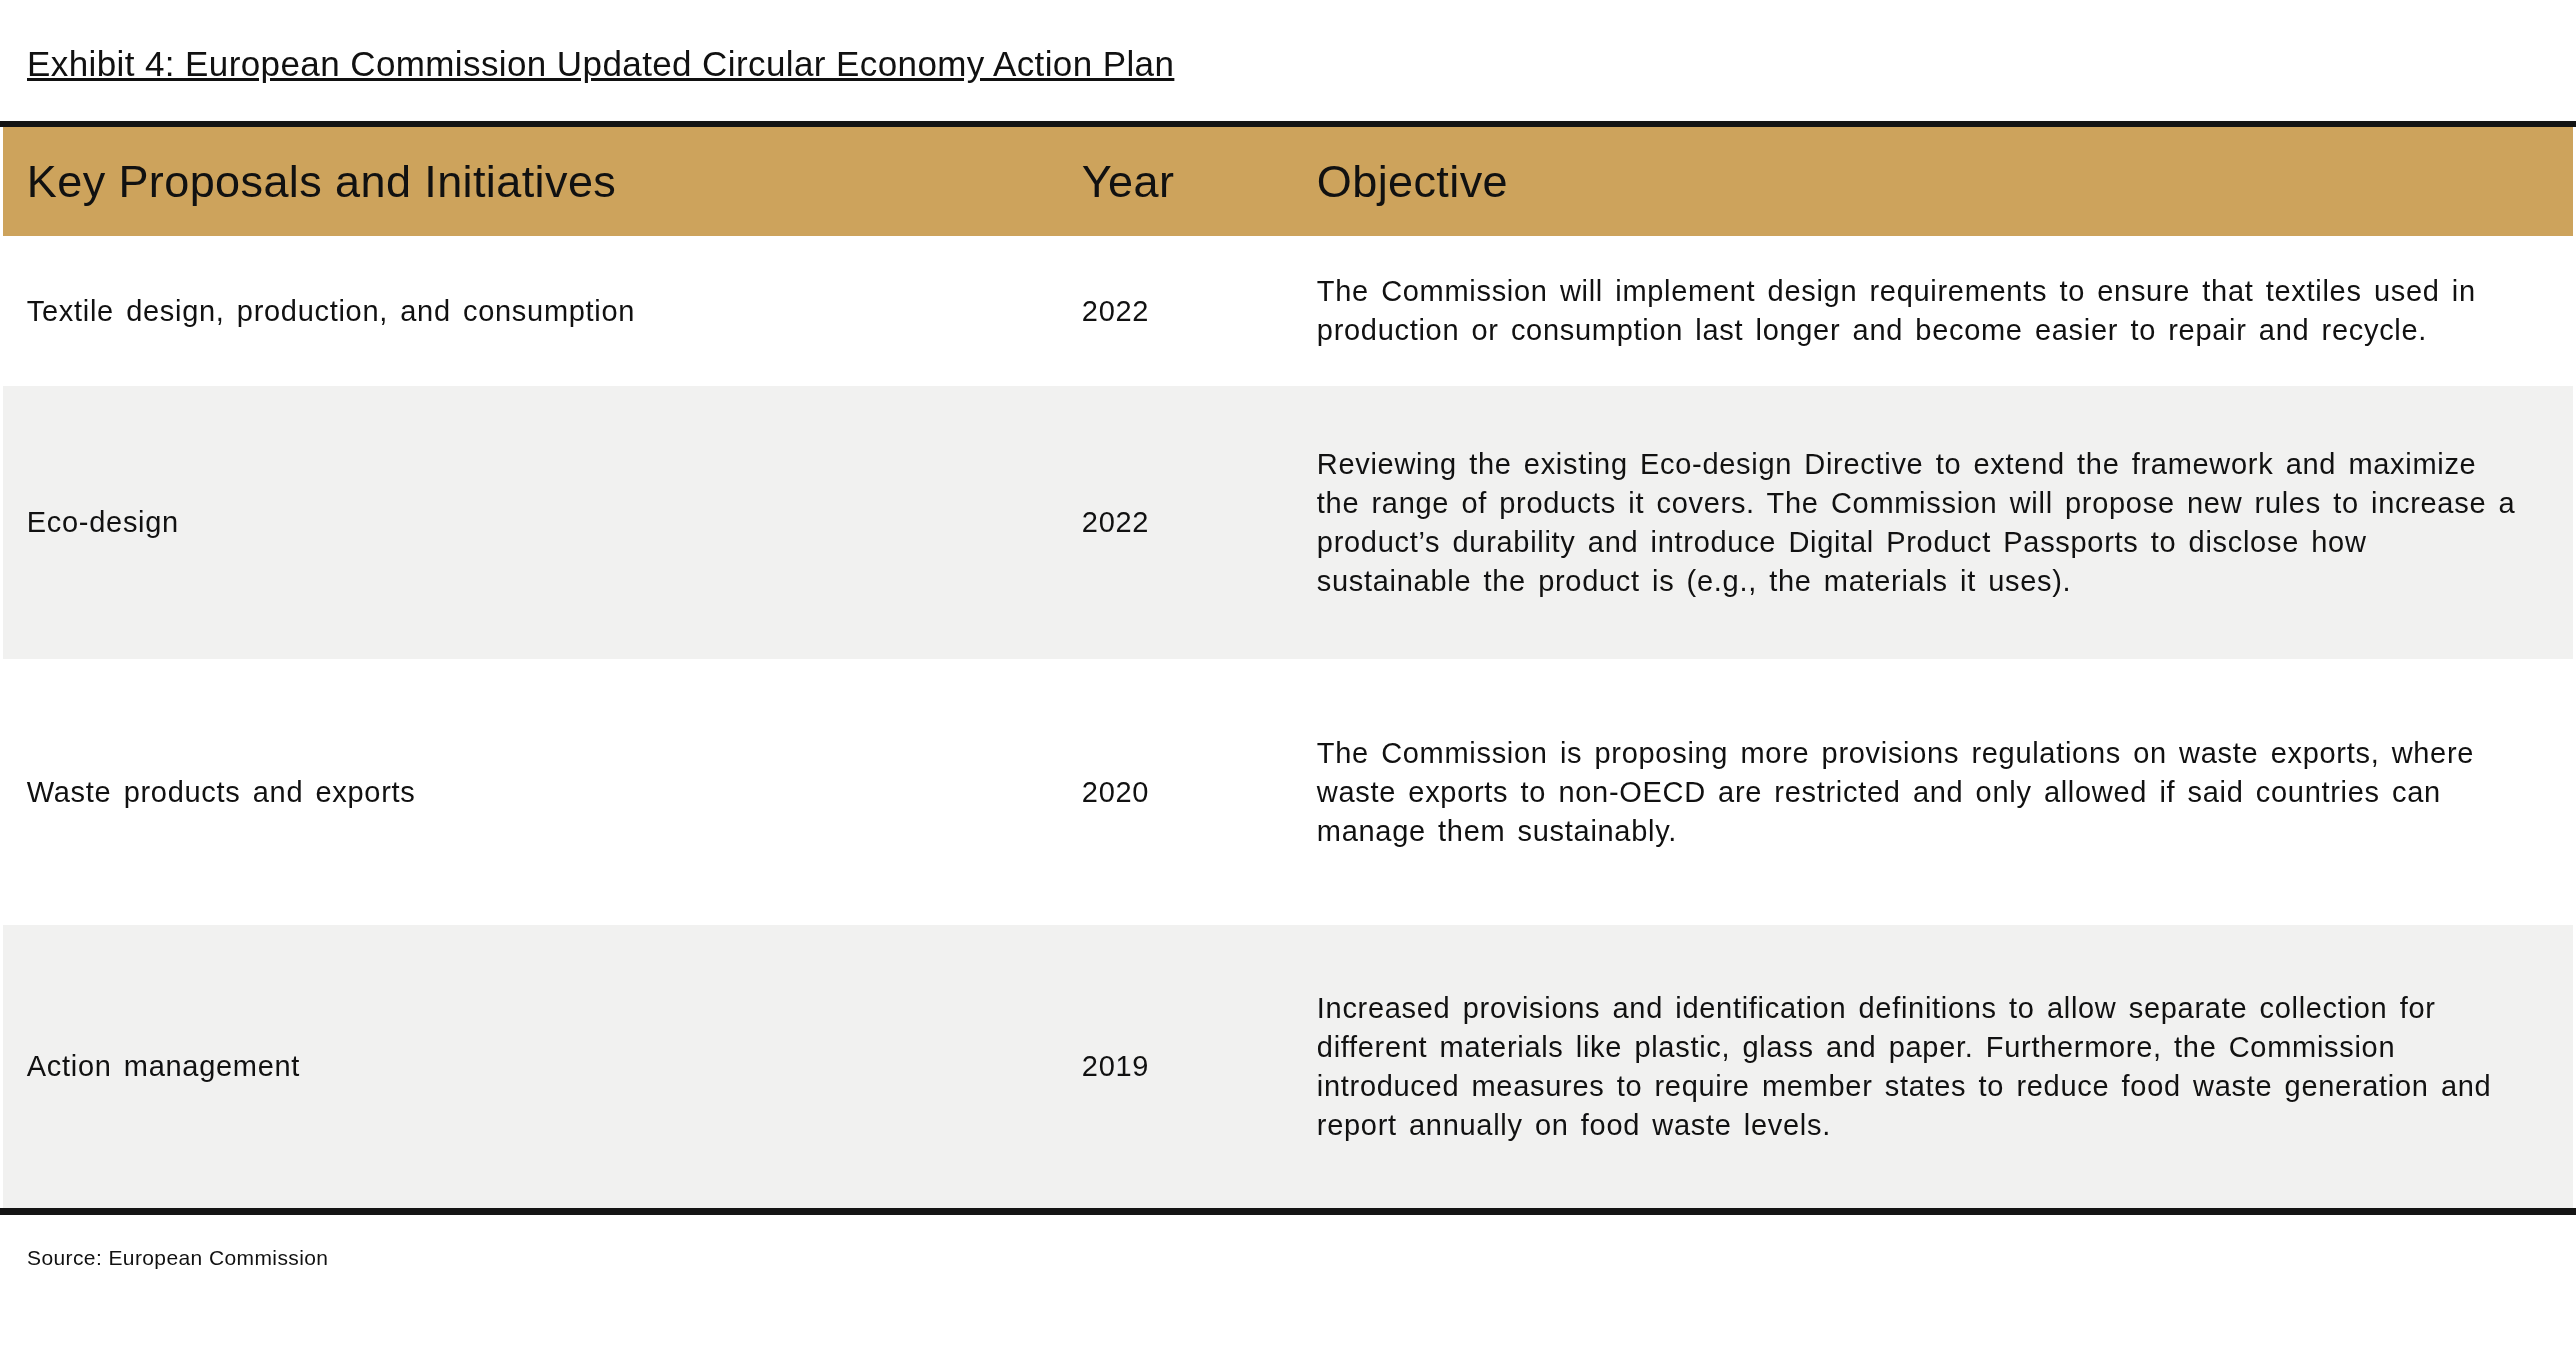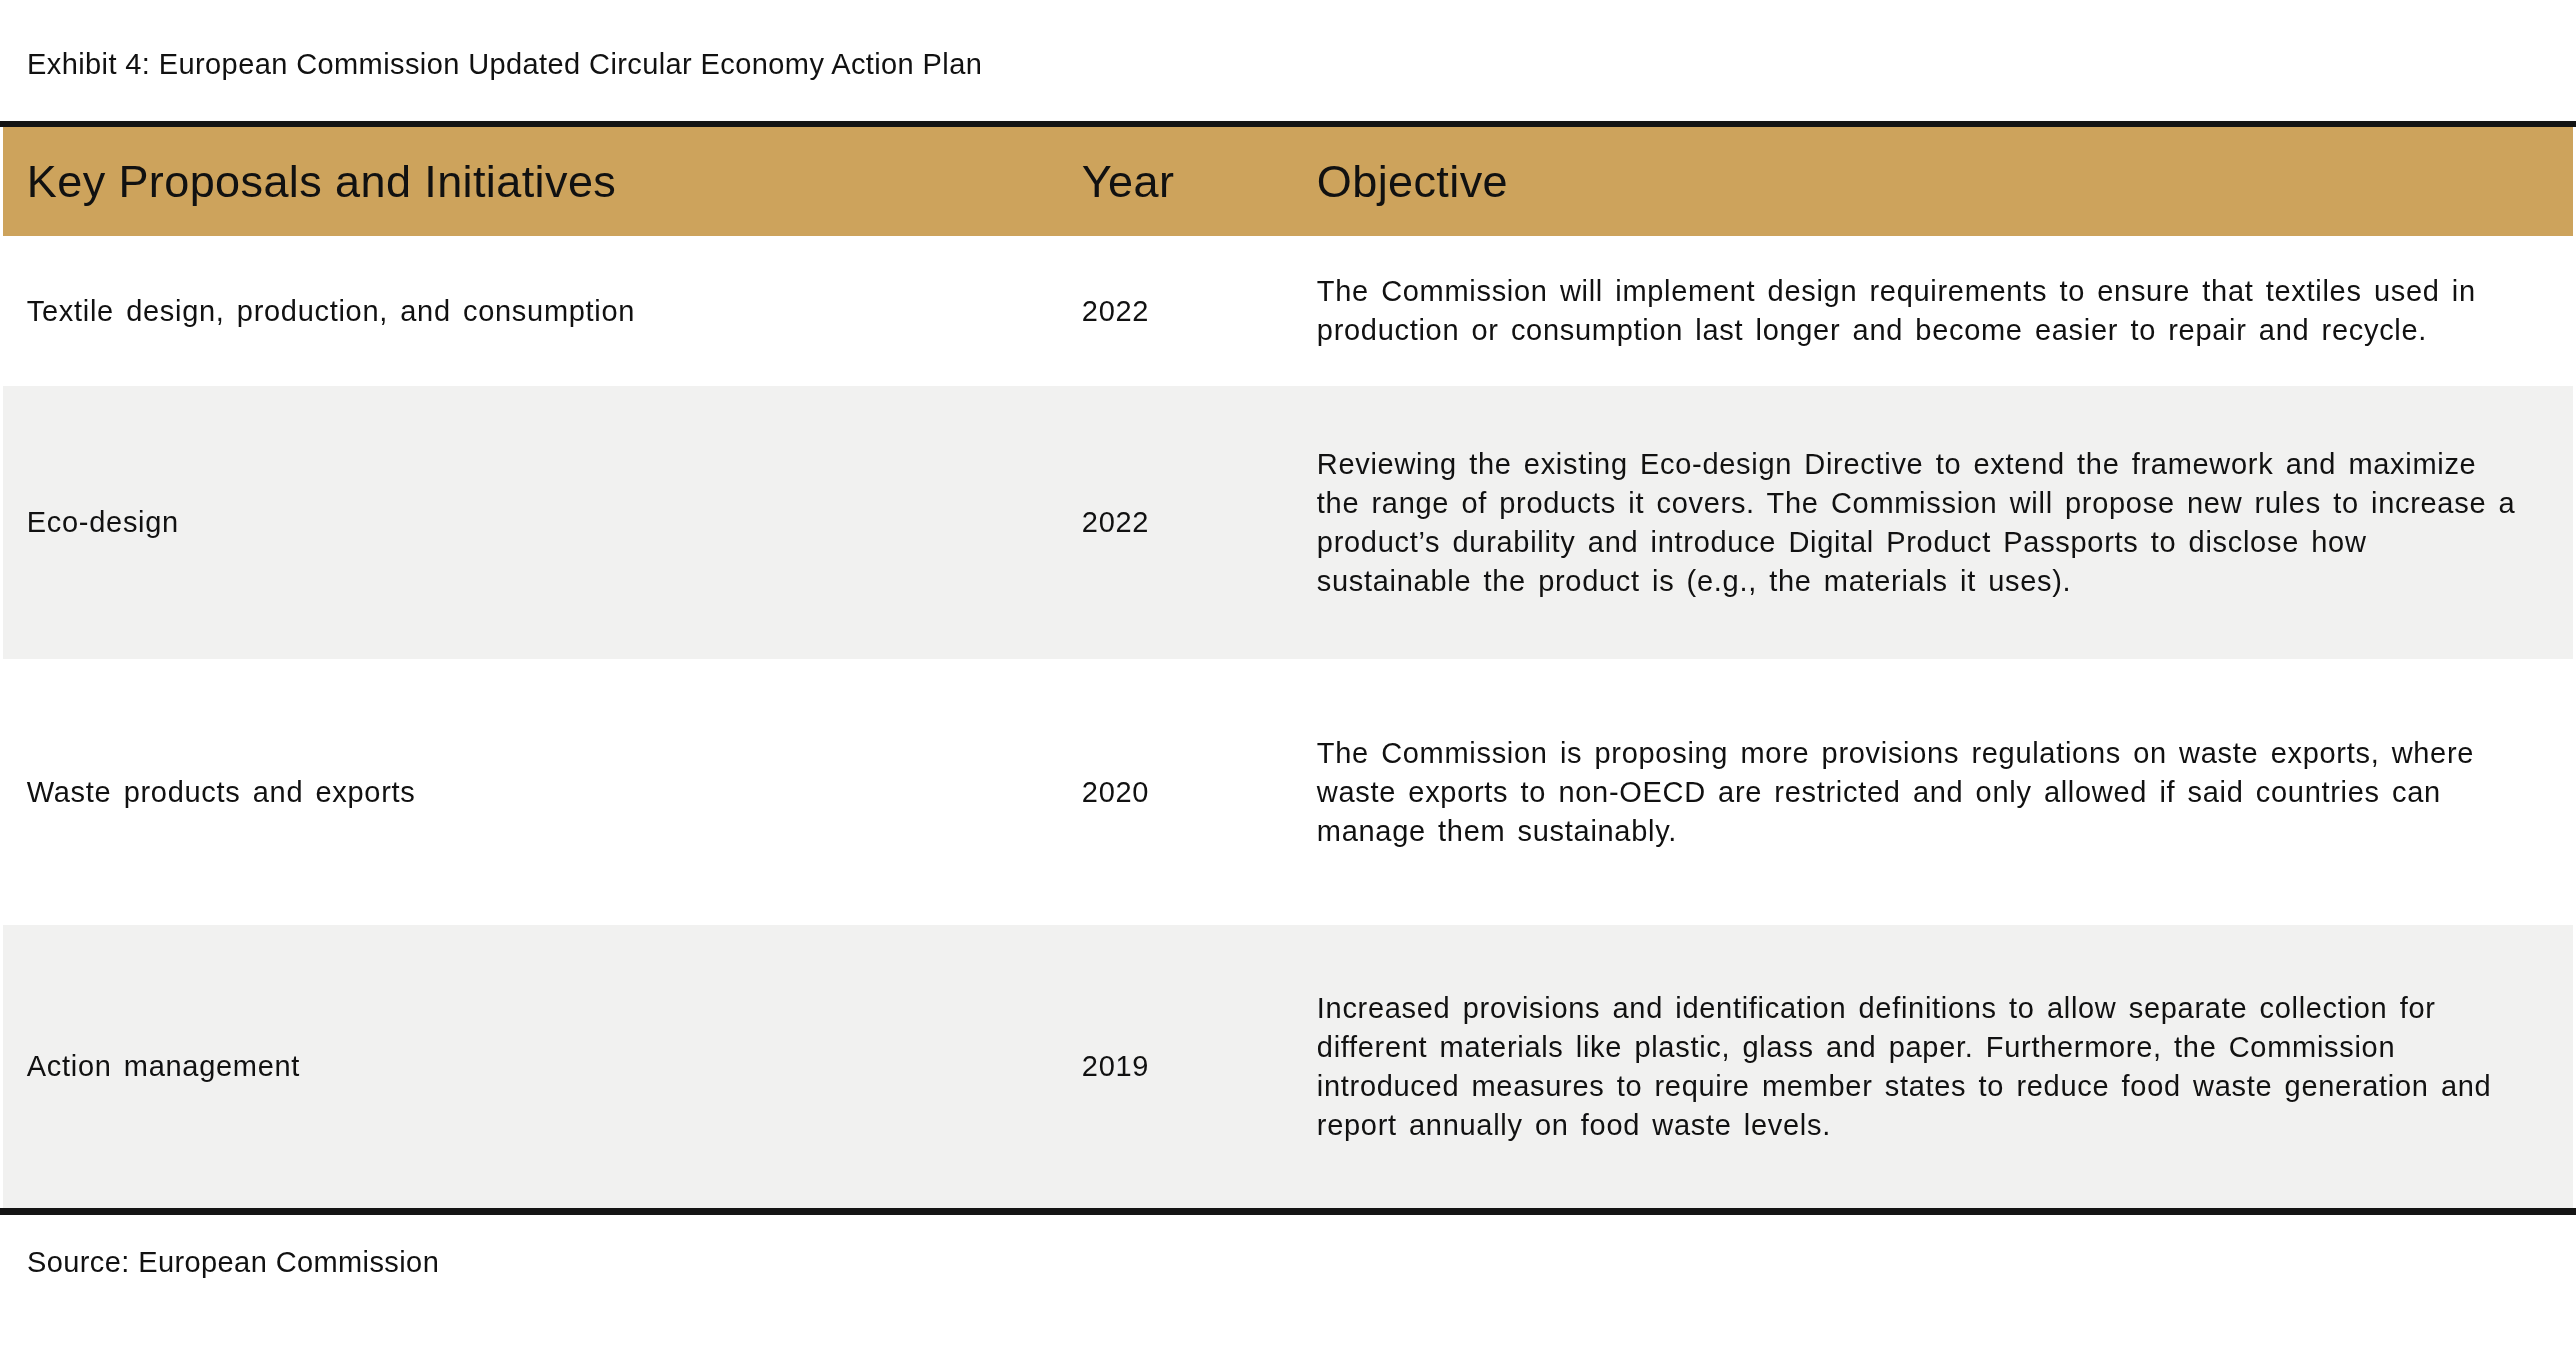--- a/index.html
+++ b/index.html
@@ -13,24 +13,25 @@
   body{font-family:"Liberation Sans","DejaVu Sans",sans-serif;color:var(--text);}
   .page{
     position:relative;
     width:2576px;
     height:1369px;
     background:#ffffff;
     overflow:hidden;
   }
   .exhibit-title{
     padding:43px 0 0 27px;
-    font-size:29px;
+    font-size:35px;
     line-height:42px;
     letter-spacing:0.4px;
     color:var(--text);
+    text-decoration:underline;
   }
   .rule{
     width:100%;
     height:6.3px;
     background:var(--rule);
   }
   .rule-top{margin-top:36px;}
   .plan-table{
     width:2570px;
     margin-left:2.8px;
@@ -62,21 +63,21 @@
   .cell-proposal{padding-left:24px;padding-right:28px;}
   .cell-year{padding-right:14px;}
   .cell-objective{padding-right:42px;margin-left:32px;}
   .row-1{height:150px;background:#ffffff;}
   .row-2{height:273px;background:var(--row-alt-bg);}
   .row-3{height:266px;background:#ffffff;}
   .row-4{height:283px;background:var(--row-alt-bg);}
   .source-note{
     margin-top:31.5px;
     padding-left:27px;
-    font-size:29px;
+    font-size:21px;
     letter-spacing:0.4px;
     color:var(--text);
   }
 </style>
 </head>
 <body>
 
 <div class="page">
 
   <div class="exhibit-title">Exhibit 4: European Commission Updated Circular Economy Action Plan</div>

